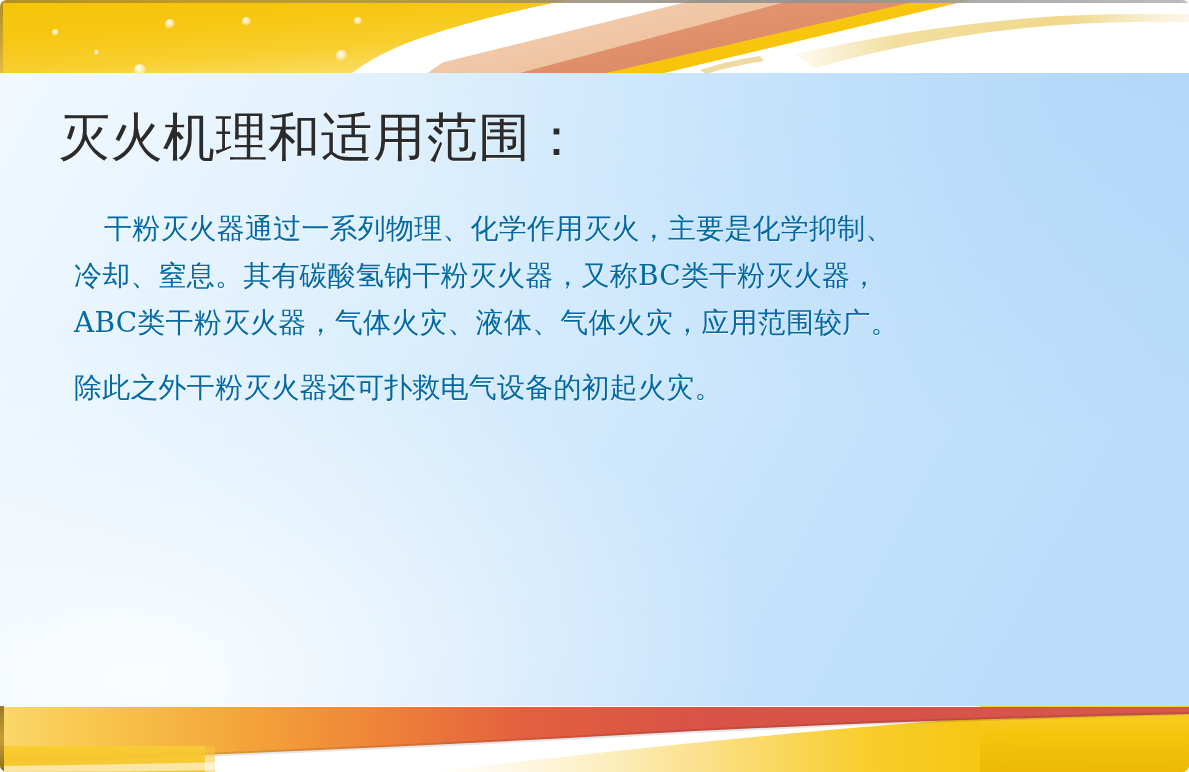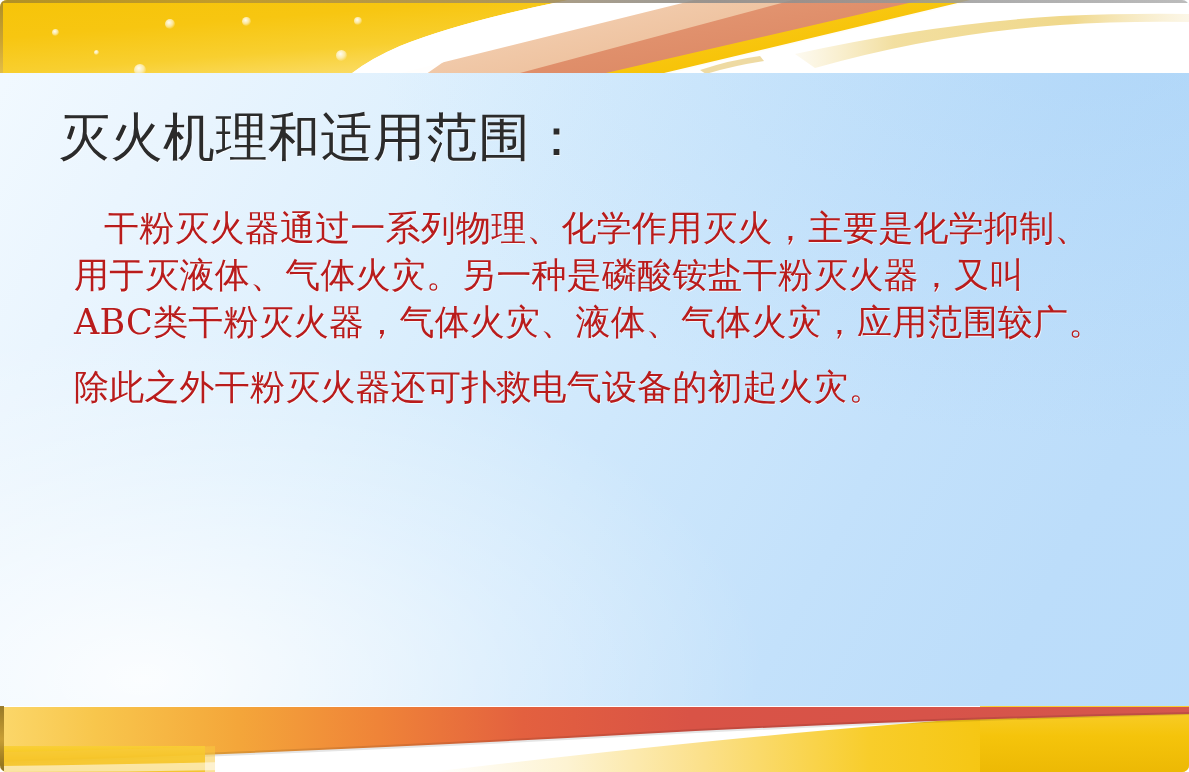--- a/index.html
+++ b/index.html
@@ -135,23 +135,23 @@
 
   .body-block {
     position: absolute;
     left: 74px;
     top: 132px;
     width: 1070px;
   }
 
   .body-line {
     font-family: "DejaVu Serif", "Liberation Serif", serif;
-    font-size: 35px;
+    font-size: 28px;
     line-height: 47px;
-    color: #b91c1c;
+    color: #0369a1;
     white-space: nowrap;
     letter-spacing: 0.2px;
     text-shadow: 0.6px 0.6px 0.5px rgba(255,255,255,0.7);
   }
   .body-line.indented { text-indent: 30px; }
   .body-line.para-gap { margin-top: 18px; }
 </style>
 </head>
 <body>
 
@@ -224,21 +224,21 @@
         <div class="sparkle" style="left: 93.5px; top: 49.5px; width: 5px; height: 5px;"></div>
       </div>
   </div>
 
   <div class="content">
 
     <div class="slide-title">灭火机理和适用范围：</div>
 
     <div class="body-block" id="body-block">
       <div class="body-line indented">干粉灭火器通过一系列物理、化学作用灭火，主要是化学抑制、</div>
-      <div class="body-line">用于灭液体、气体火灾。另一种是磷酸铵盐干粉灭火器，又叫</div>
+      <div class="body-line">冷却、窒息。其有碳酸氢钠干粉灭火器，又称BC类干粉灭火器，</div>
       <div class="body-line">ABC类干粉灭火器，气体火灾、液体、气体火灾，应用范围较广。</div>
       <div class="body-line para-gap">除此之外干粉灭火器还可扑救电气设备的初起火灾。</div>
     </div>
 
   </div>
 
   <div class="bottom-banner">
     <svg width="1189" height="66" viewBox="0 0 1189 66" xmlns="http://www.w3.org/2000/svg">
       <defs>
         <linearGradient id="botSwoosh" x1="0" y1="0" x2="1" y2="0">

